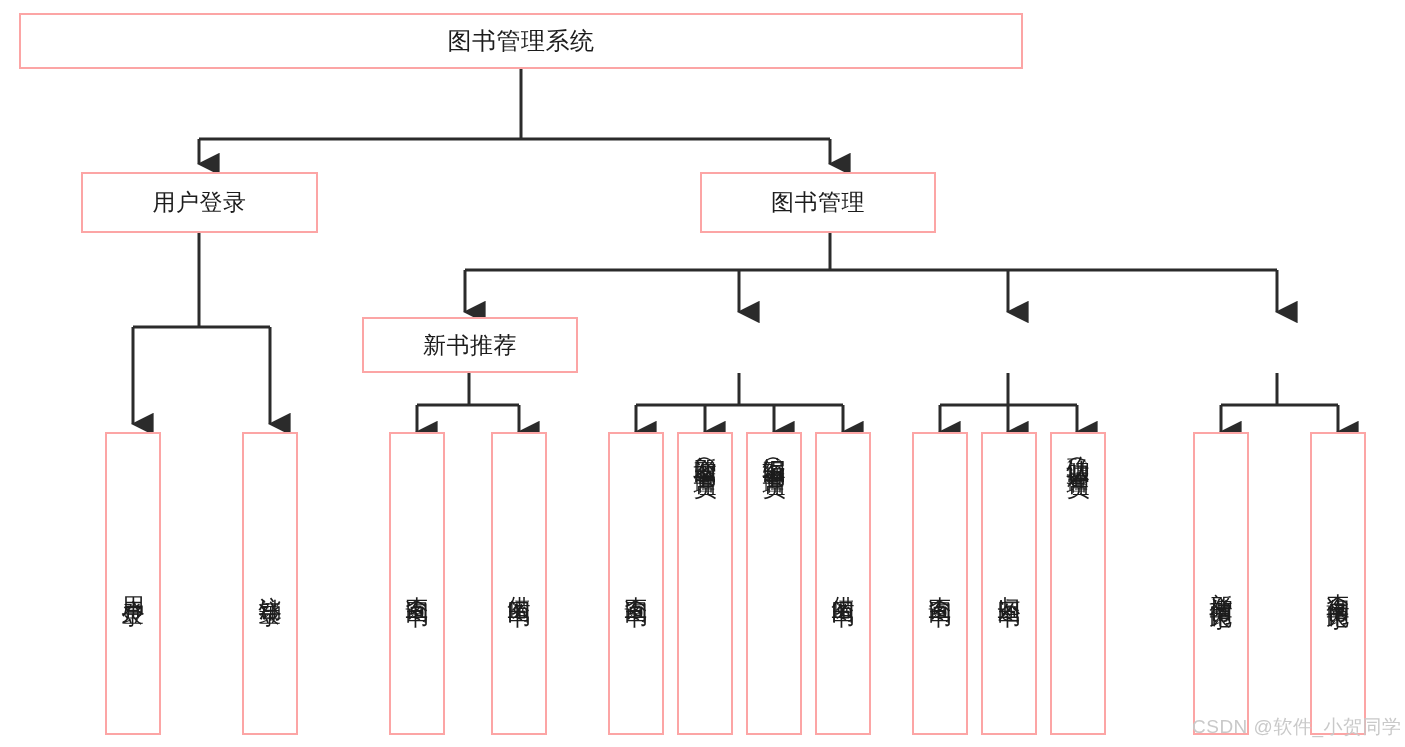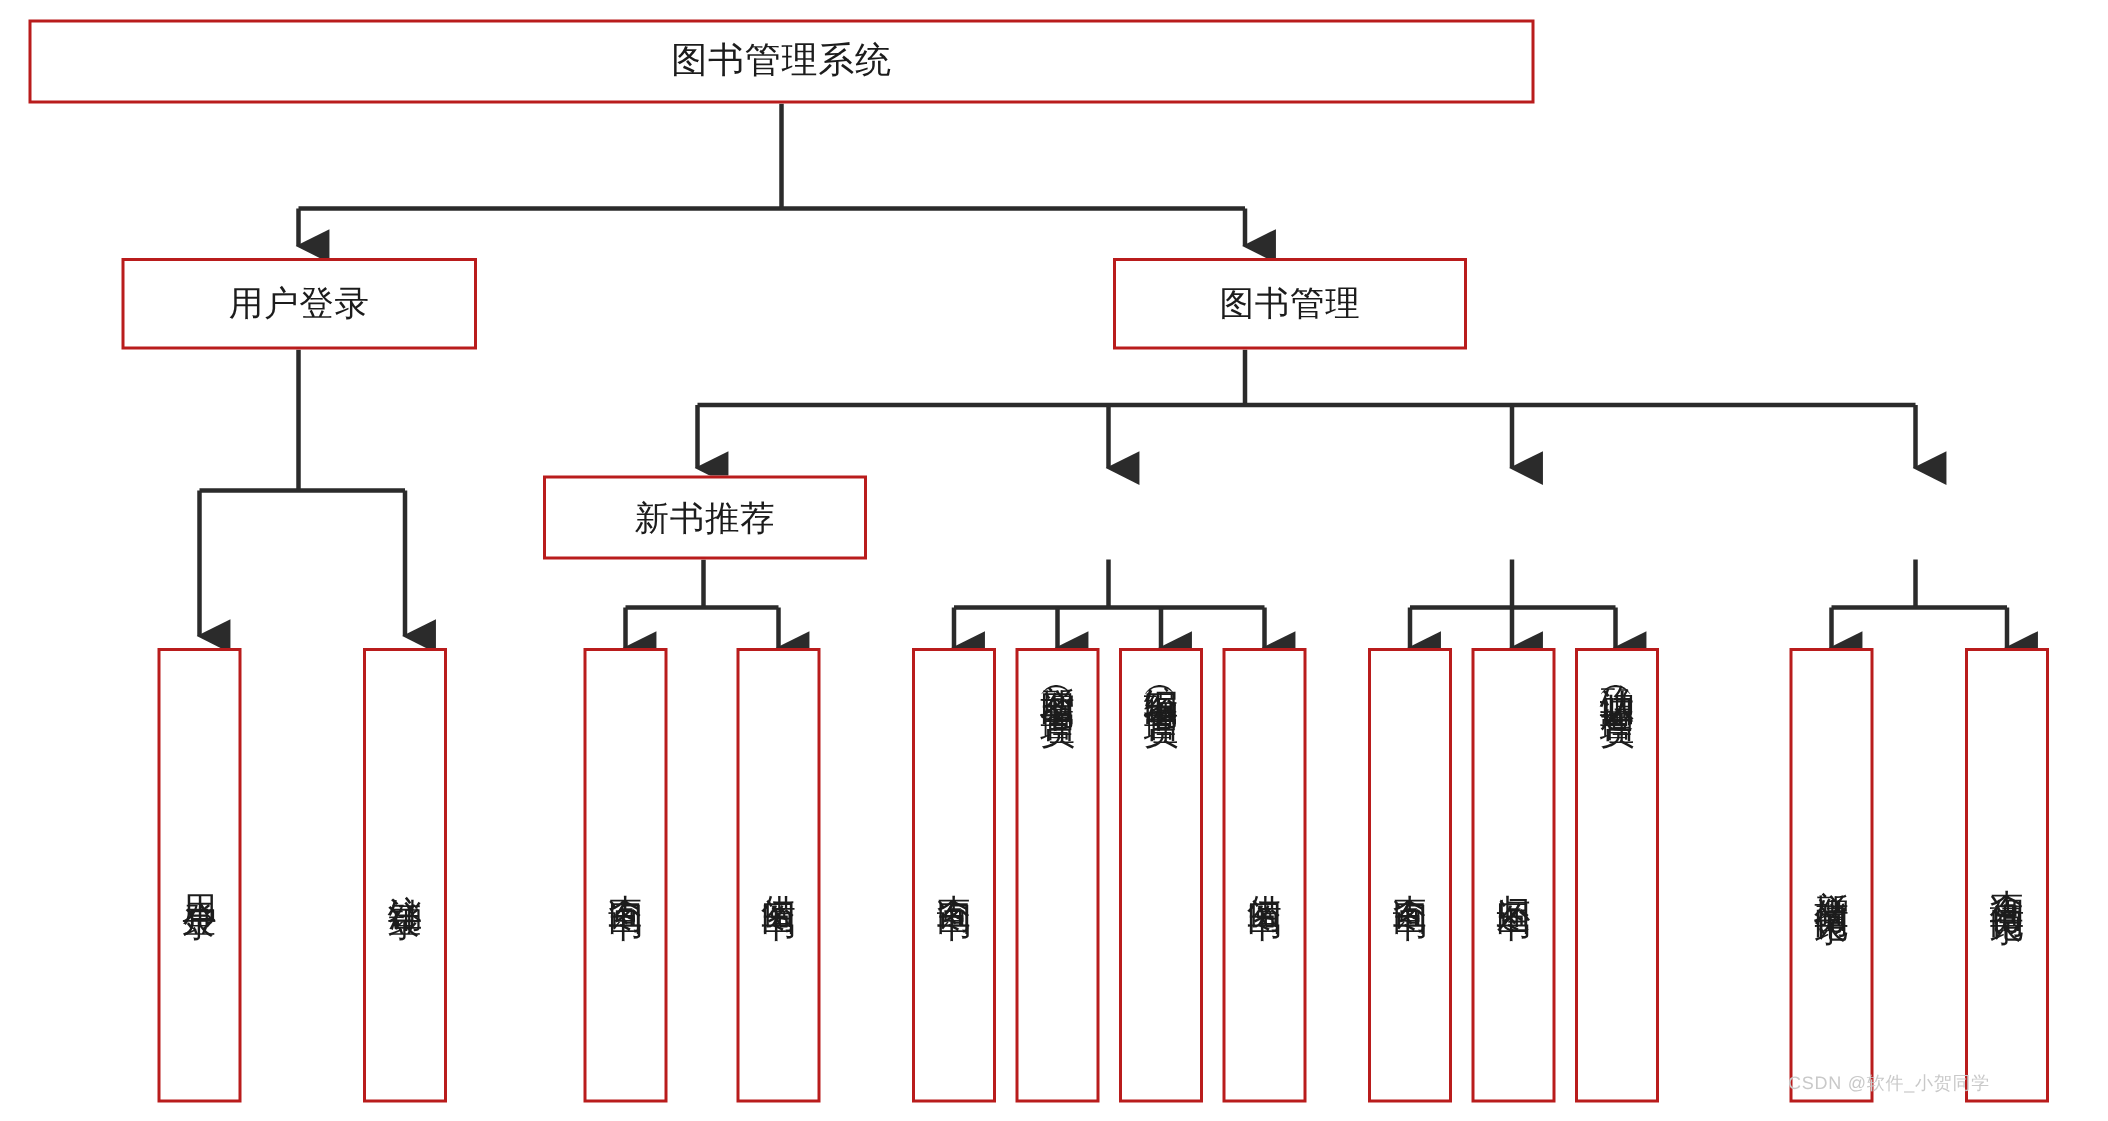--- a/index.html
+++ b/index.html
@@ -23,21 +23,21 @@
     left: 0;
     top: 0;
     width: 1405px;
     height: 747px;
     pointer-events: none;
   }
   .node {
     position: absolute;
     box-sizing: border-box;
     background: #ffffff;
-    border: 2px solid #b91c1c;
+    border: 2px solid #fca5a5;
     display: flex;
     align-items: center;
     justify-content: center;
     z-index: 2;
   }
   .node-label {
     color: #1c1c1c;
     line-height: 1.16;
     white-space: pre;
     text-align: center;
@@ -65,21 +65,21 @@
   }
   .node-leaf.leaf-center {
     align-items: center;
   }
   .node-leaf.leaf-top .node-label {
     margin-top: 4px;
   }
   .watermark {
     position: absolute;
     color: #c9c9c9;
-    font-size: 12px;
+    font-size: 19px;
     letter-spacing: 0.5px;
     white-space: nowrap;
     z-index: 3;
     user-select: none;
   }
 </style>
 </head>
 <body>
 
 <div id="diagram-canvas">
@@ -135,21 +135,21 @@
     </g>
   </svg>
 
   <div class="node node-h node-root" style="left:19px; top:13px; width:1004px; height:56px;">
     <span class="node-label">图书管理系统</span>
   </div>
 
   <div class="node node-h" style="left:81px; top:172px; width:237px; height:61px;">
     <span class="node-label">用户登录</span>
   </div>
-  <div class="node node-h" style="left:742px; top:172px; width:236px; height:61px;">
+  <div class="node node-h" style="left:700px; top:172px; width:236px; height:61px;">
     <span class="node-label">图书管理</span>
   </div>
 
   <div class="node node-h" style="left:362px; top:317px; width:216px; height:56px;">
     <span class="node-label">新书推荐</span>
   </div>
 
   <div class="node node-leaf leaf-center" style="left:105px; top:432px; width:56px; height:303px;">
     <span class="node-label">用户登录</span>
   </div>

